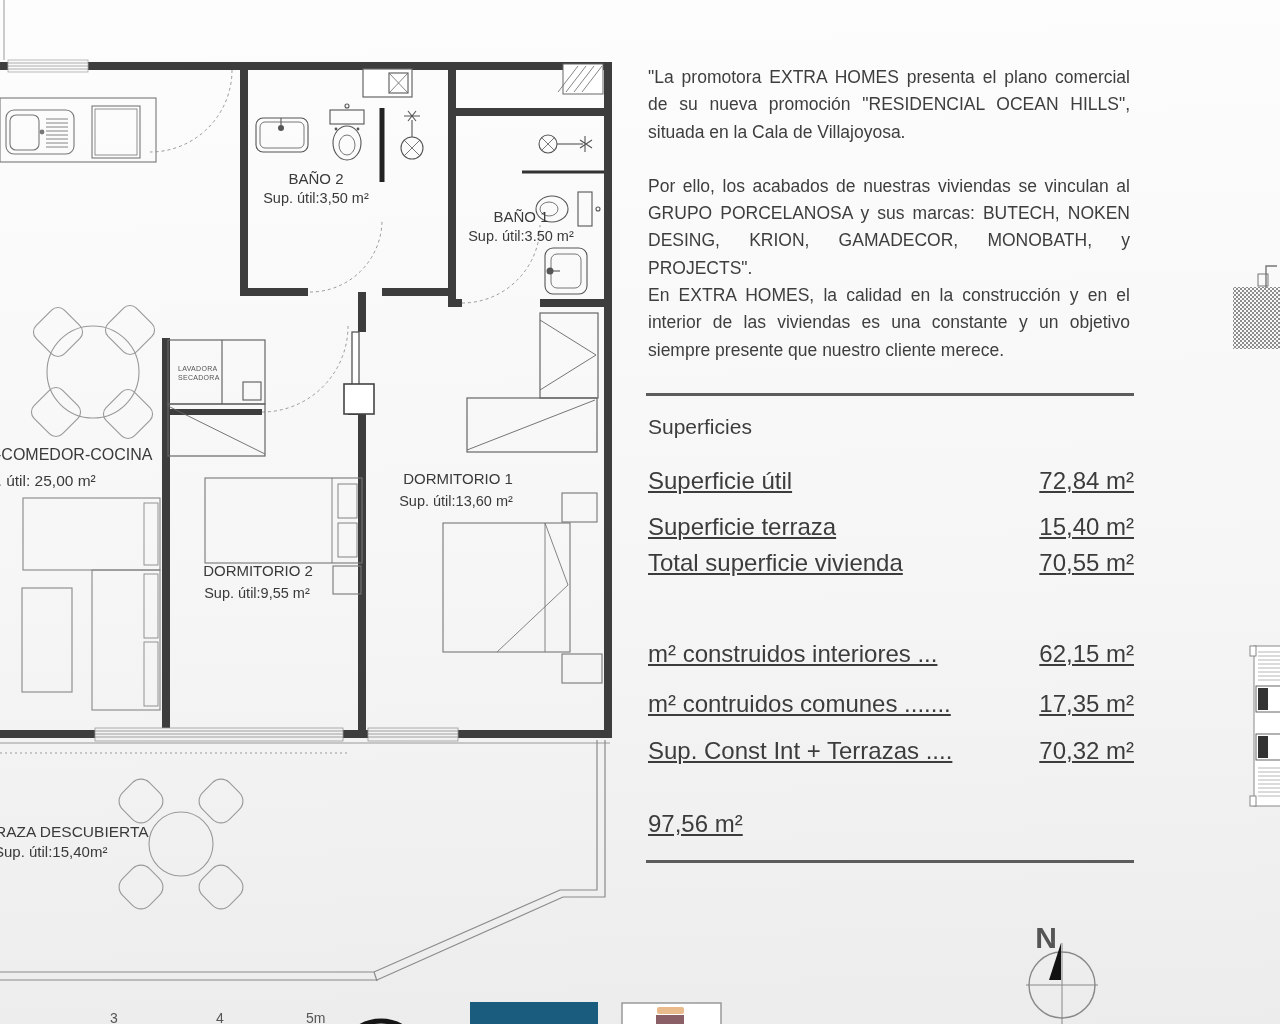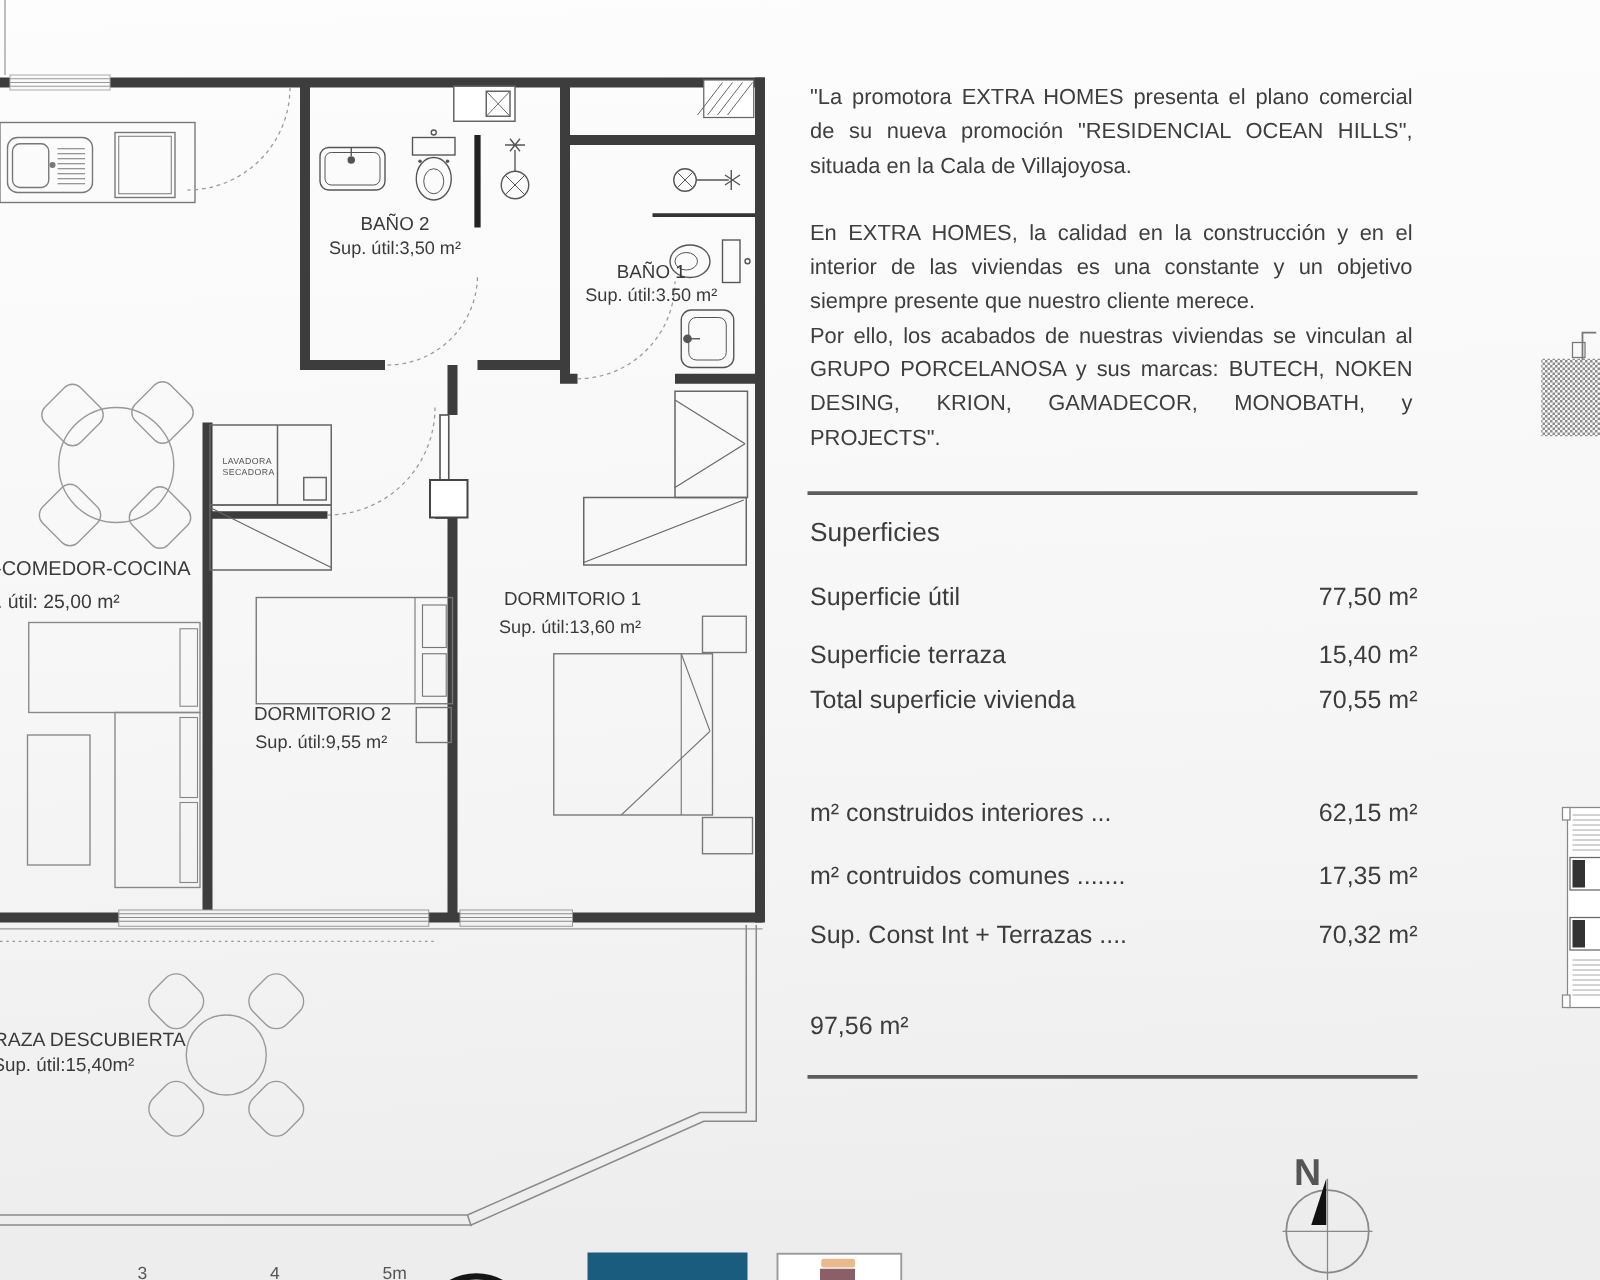--- a/index.html
+++ b/index.html
@@ -13,21 +13,21 @@
   .annotation{
     position:absolute;left:648px;top:64px;width:482px;
     font-size:17.5px;line-height:1.56;color:#3e3e3e;text-align:justify;
   }
   .annotation p{margin:0;}
   .annotation p.gap{margin-bottom:27px;}
   .sup{position:absolute;left:646px;top:393px;width:488px;color:#3c3c3c;}
   .sup .rule{position:absolute;left:0;width:100%;height:3px;background:#5c5c5c;}
   .sup .rule.bottom{top:467px;}
   .sup-title{position:absolute;top:22px;left:2px;font-size:21px;text-align:center;}
-  .sup-row{position:absolute;left:2px;right:0;display:flex;justify-content:space-between;font-size:20px;}
+  .sup-row{position:absolute;left:2px;right:0;display:flex;justify-content:space-between;font-size:24px;text-decoration:underline;}
   .sup-row .val{white-space:nowrap;}
   .r0{top:74px}.r1{top:120px}.r2{top:156px}.r3{top:247px}.r4{top:297px}.r5{top:344px}.r6{top:417px}
 </style>
 </head>
 <body>
 
 <div id="app">
 
   <svg width="1280" height="1024" viewBox="0 0 1280 1024" style="position:absolute;left:0;top:0">
 
@@ -263,31 +263,31 @@
     <rect x="470" y="1002" width="128" height="30" fill="#1a5c7e"></rect>
     <g>
       <rect x="622" y="1003" width="99" height="30" fill="#fff" stroke="#999" stroke-width="1.5"></rect>
       <rect x="657" y="1007" width="27" height="7" rx="2" fill="#e9ba8c"></rect>
       <rect x="656" y="1015" width="28" height="12" fill="#8a6066"></rect>
     </g>
   </svg>
 
   <div class="annotation">
     <p class="gap">"La promotora EXTRA HOMES  presenta el plano comercial de su nueva promoción "RESIDENCIAL OCEAN HILLS", situada en la Cala de Villajoyosa.</p>
+    <p>Por ello, los acabados de nuestras viviendas se vinculan al GRUPO PORCELANOSA y sus marcas: BUTECH, NOKEN DESING, KRION, GAMADECOR, MONOBATH, y PROJECTS".</p>
     <p>En EXTRA HOMES, la calidad en la construcción y en el interior de las viviendas es una constante y un objetivo siempre presente que nuestro cliente merece.</p>
-    <p>Por ello, los acabados de nuestras viviendas se vinculan al GRUPO PORCELANOSA y sus marcas: BUTECH, NOKEN DESING, KRION, GAMADECOR, MONOBATH, y PROJECTS".</p>
   </div>
 
   <div class="sup">
     <div class="rule"></div>
     <div class="sup-title">Superficies</div>
 
     <div class="sup-row r0">
       <span class="lbl">Superficie útil</span>
-      <span class="val">77,50 m²</span>
+      <span class="val">72,84 m²</span>
     </div>
     <div class="sup-row r1">
       <span class="lbl">Superficie terraza</span>
       <span class="val">15,40 m²</span>
     </div>
     <div class="sup-row r2">
       <span class="lbl">Total superficie vivienda</span>
       <span class="val">70,55 m²</span>
     </div>
     <div class="sup-row r3">

